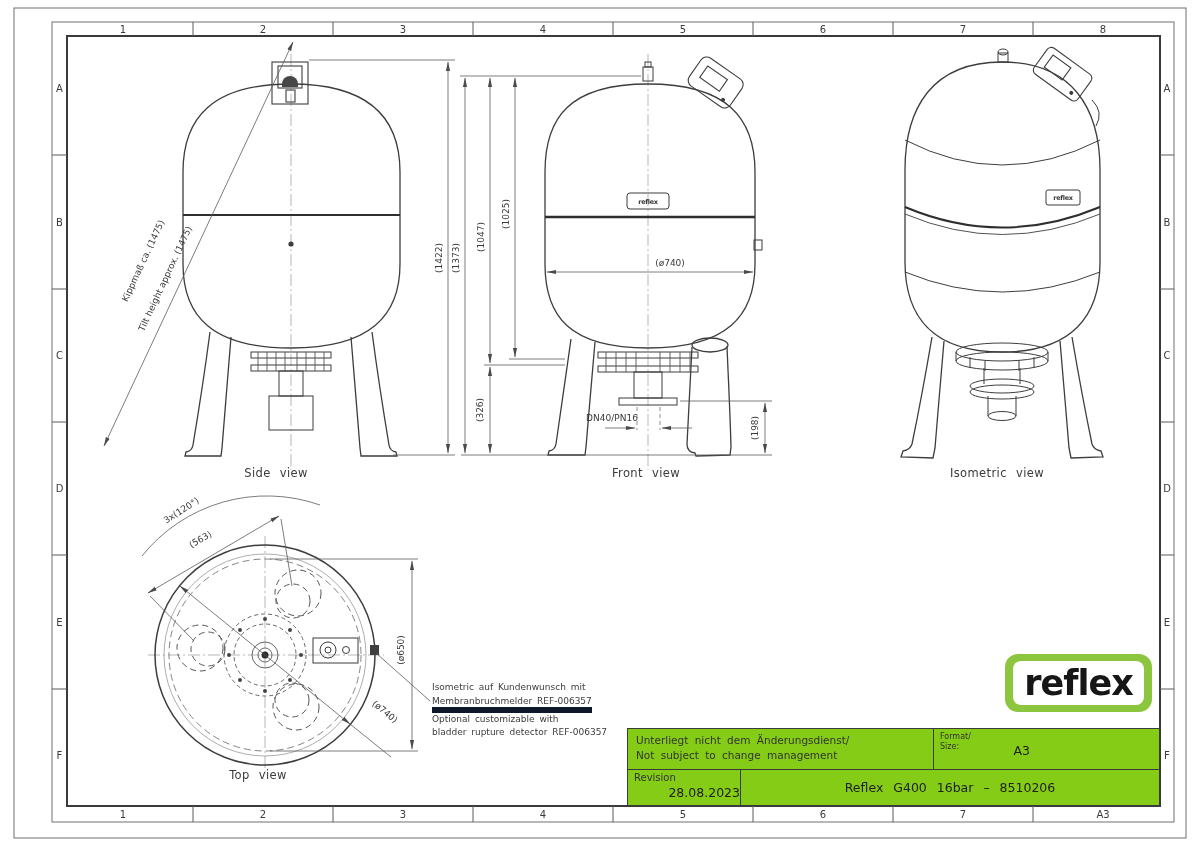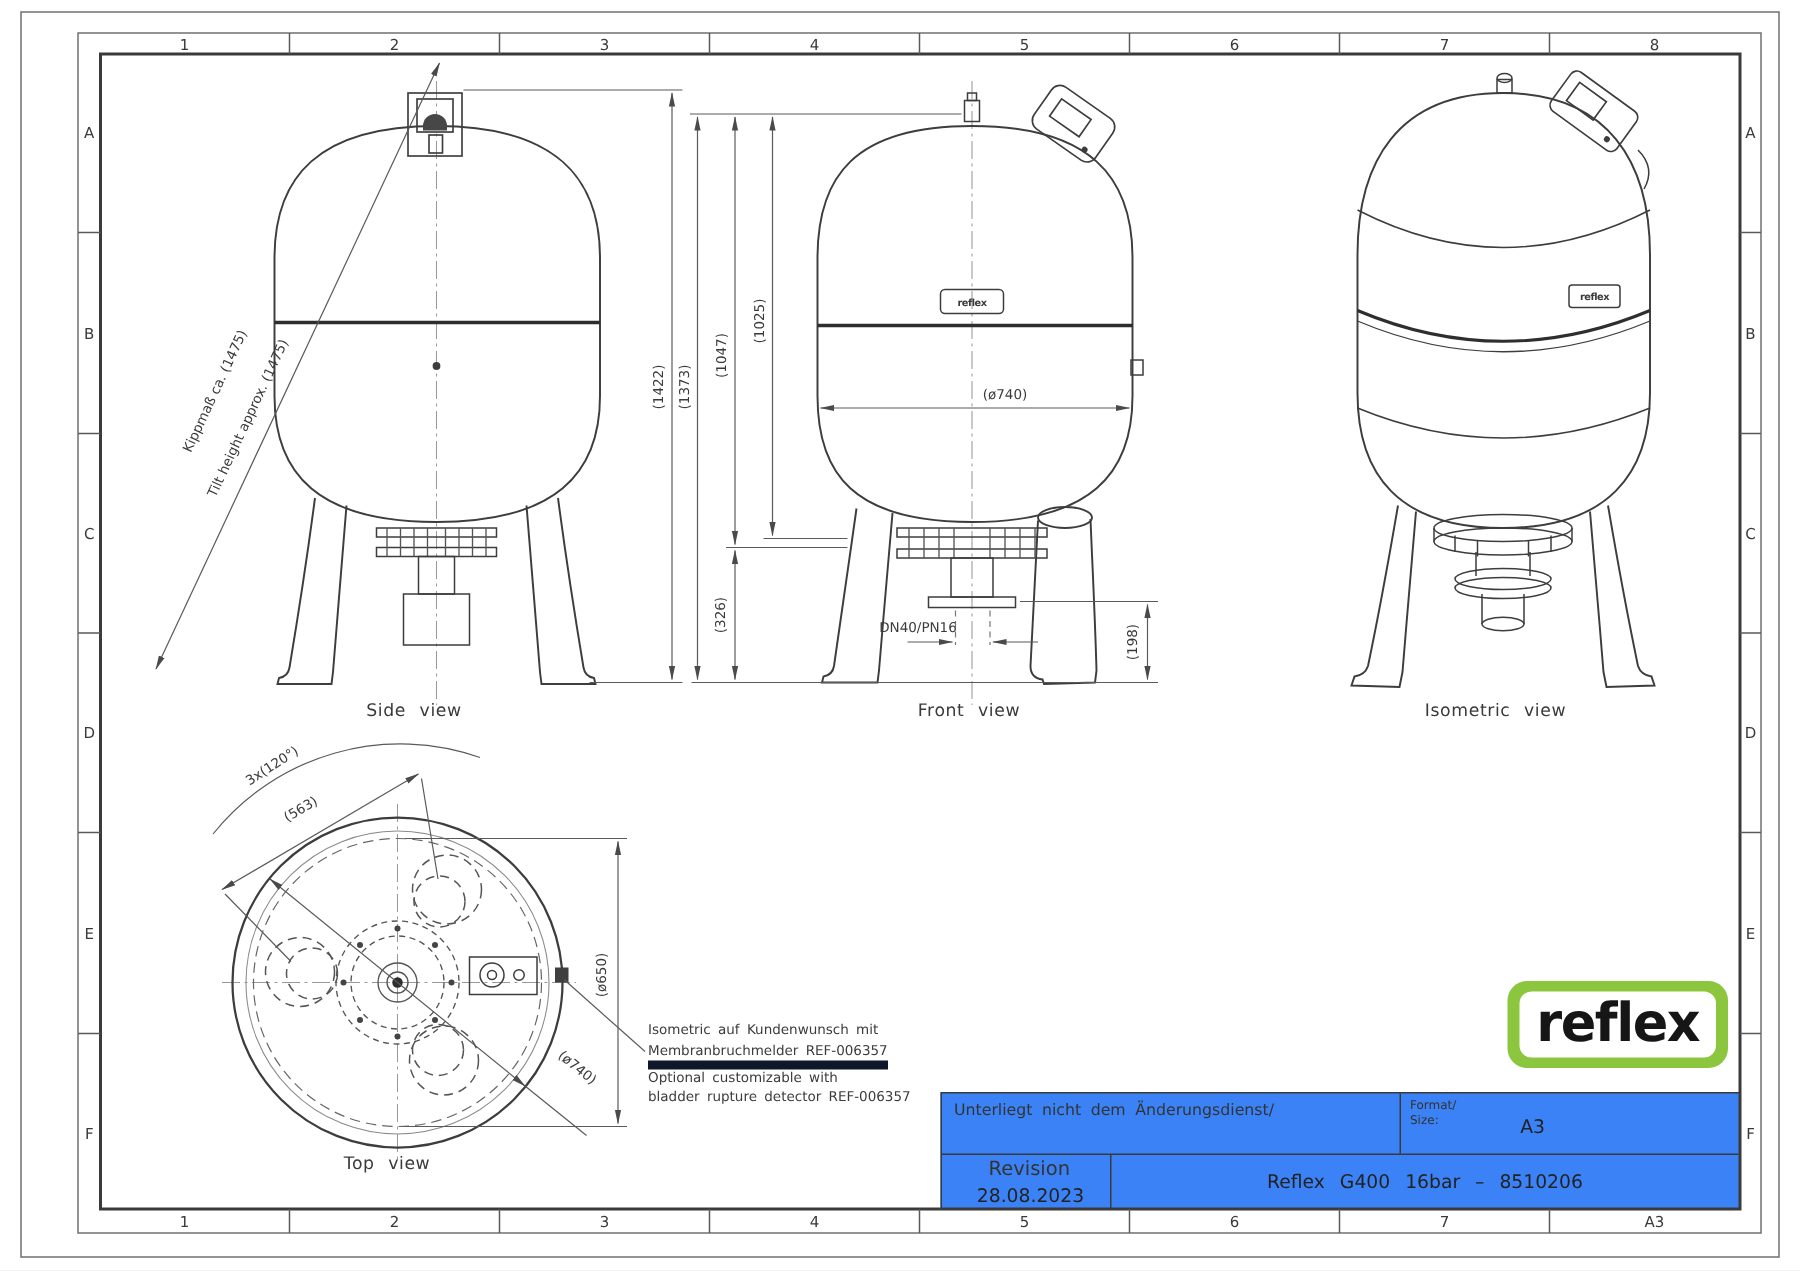--- a/index.html
+++ b/index.html
@@ -17,33 +17,33 @@
   .note .ul{border-bottom:6px solid #0f172a;display:inline-block;line-height:12px;}
   
   .logo{position:absolute;left:1005px;top:654px;width:147px;height:58px;
         border-radius:13px;display:flex;align-items:center;justify-content:center;}
   .logo-inner{width:131px;height:44px;background:#ffffff;border-radius:8px;
         display:flex;align-items:center;justify-content:center;}
   .logo-text{font-size:35px;font-weight:bold;color:#161616;letter-spacing:-1px;
         transform:scaleY(1.02);}
   
   .tb{position:absolute;left:627px;top:728px;width:533px;height:78px;
-      border:1.5px solid #3a3a3a;box-sizing:border-box;background:#3b82f6;}
+      border:1.5px solid #3a3a3a;box-sizing:border-box;background:#84cc16;}
   .tb *{box-sizing:border-box;}
   .tb-row1{display:flex;height:41px;border-bottom:1.2px solid #3a3a3a;}
   .tb-row2{display:flex;height:35.5px;}
   .tb-change{width:306px;border-right:1.2px solid #3a3a3a;padding:4px 0 0 8px;
       font-size:10.5px;line-height:15px;word-spacing:3px;color:#333;}
   .tb-scale{width:117px;border-right:1.2px solid #3a3a3a;position:relative;padding:3px 0 0 6px;}
   .tb-format{width:110px;position:relative;padding:3px 0 0 6px;}
   .tb-lab{font-size:8px;line-height:9.5px;color:#333;}
   .tb-val{position:absolute;right:14px;top:14px;font-size:12.5px;color:#222;}
   .tb-rev{width:113px;border-right:1.2px solid #3a3a3a;padding:2px 0 0 6px;}
-  .tb-rev-lab{font-size:13px;color:#333;margin-left:25px;}
-  .tb-rev-date{font-size:12.5px;text-align:center;margin-top:2px;color:#222;}
+  .tb-rev-lab{font-size:10px;color:#333;}
+  .tb-rev-date{font-size:12.5px;text-align:right;margin-top:2px;color:#222;}
   .tb-title{flex:1;display:flex;align-items:center;justify-content:center;
       font-size:12.5px;word-spacing:6px;color:#222;}
 </style>
 </head>
 <body>
 
 <div class="page">
 
 <svg width="1200" height="847" viewBox="0 0 1200 847">
   <defs>
@@ -359,20 +359,21 @@
 <div class="logo" id="logo-box" style="background: rgb(140, 198, 63);">
   <div class="logo-inner">
     <span class="logo-text">reflex</span>
   </div>
 </div>
 
 <div class="tb">
   <div class="tb-row1">
     <div class="tb-change">
       <div>Unterliegt nicht dem Änderungsdienst/</div>
+      <div>Not subject to change management</div>
     </div>
     <div class="tb-format">
       <div class="tb-lab">Format/</div>
       <div class="tb-lab">Size:</div>
       <div class="tb-val">A3</div>
     </div>
   </div>
   <div class="tb-row2">
     <div class="tb-rev">
       <div class="tb-rev-lab">Revision</div>

